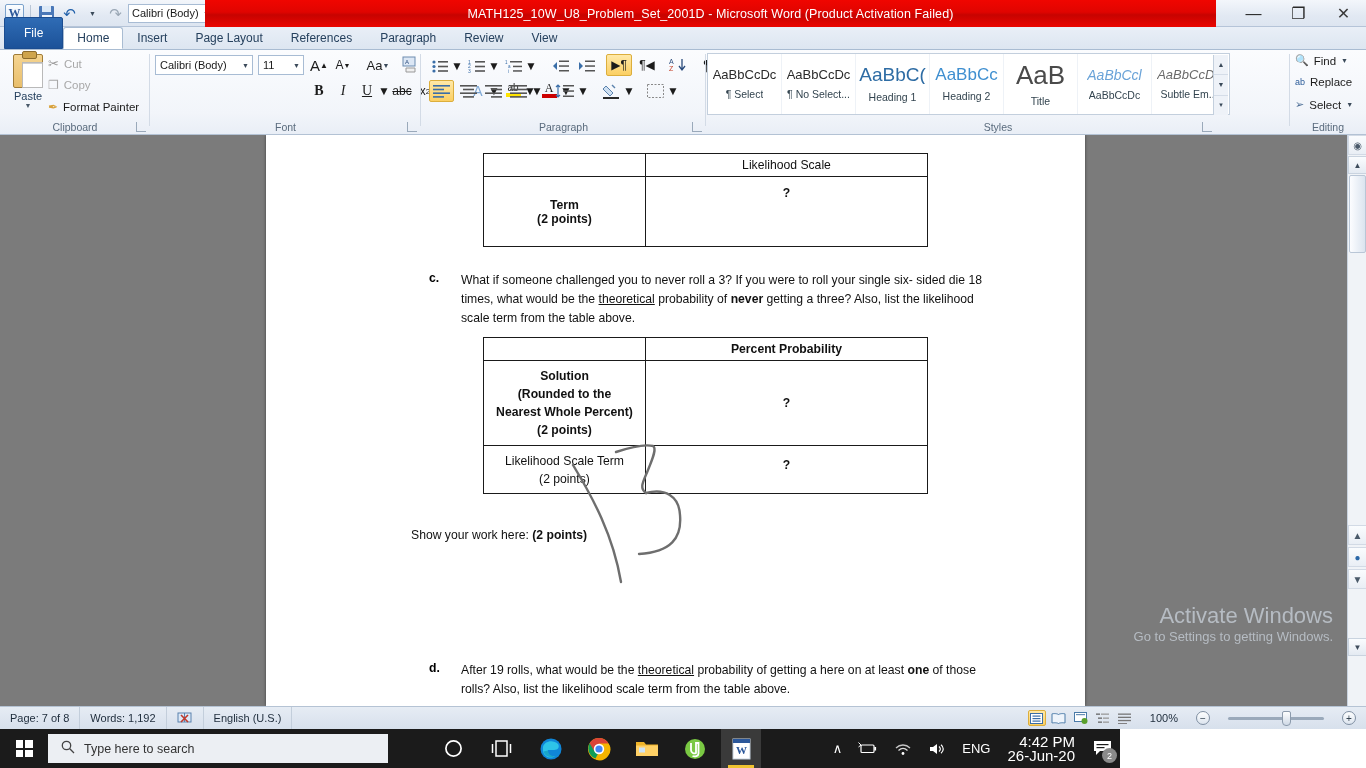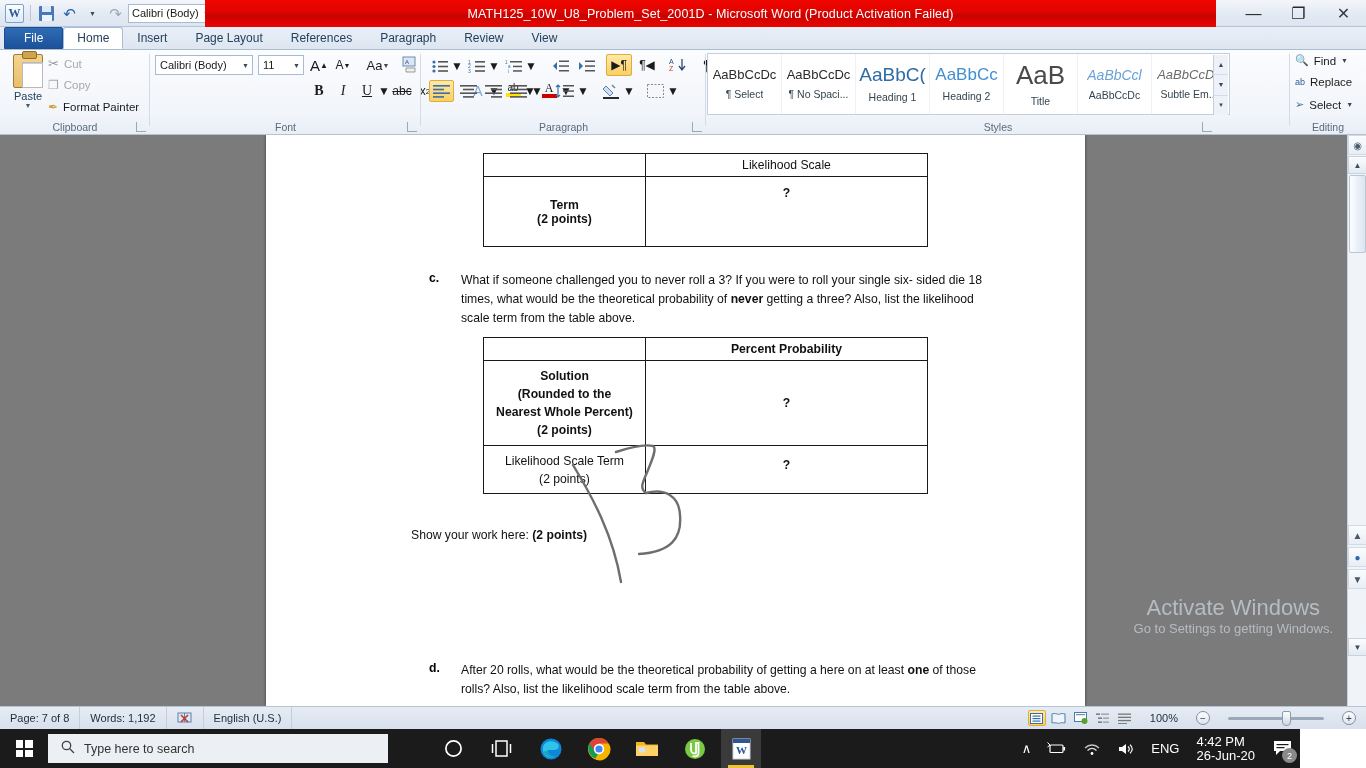--- a/index.html
+++ b/index.html
@@ -61,21 +61,21 @@
     background: linear-gradient(to bottom,#e9eff7,#dde6f1);
     border-bottom:1px solid #a9bcd2;
     display:flex; align-items:flex-end; padding-left:4px;
   }
   .tab {
     height:22px; padding:0 13px; display:flex; align-items:center;
     font-size:12px; color:#26415e; border:1px solid transparent;
   }
   .tab.file {
     background: linear-gradient(to bottom,#2f6cb5,#1c5299);
-    color:#fff; border-radius:2px 2px 0 0; padding:6px 19px; height:22px;
+    color:#fff; border-radius:2px 2px 0 0; padding:6px 19px; height:32px;
     border:1px solid #1b4d91;
   }
   .tab.active {
     background:#fff; border:1px solid #a9bcd2; border-bottom:1px solid #fff;
     border-radius:3px 3px 0 0; position:relative; z-index:3;
   }
 
   
   .ribbon {
     position:absolute; top:50px; left:0; width:1366px; height:85px;
@@ -157,21 +157,21 @@
   }
   .page {
     position:absolute; left:266px; top:0px; width:819px; height:571px;
     background:#fff; box-shadow:0 0 3px rgba(0,0,0,.5);
   }
   .doc-table { border-collapse:collapse; font-size:12.2px; color:#111;
     font-family:"Liberation Sans", sans-serif; }
   .doc-table td, .doc-table th { border:1px solid #1a1a1a; }
   .para { font-size:12.2px; color:#111; line-height:18.8px; }
   .b { font-weight:bold; }
-  .u { }
+  .u { text-decoration:underline; }
 
   
   .vscroll {
     position:absolute; top:135px; right:0; width:19px; height:571px;
     background:#f0f3f7; border-left:1px solid #c9d3df;
   }
   .vs-btn { width:19px; height:18px; display:flex; align-items:center; justify-content:center;
     font-size:8px; color:#3e4c5c; background:linear-gradient(to bottom,#fafcfe,#e4eaf2);
     border:1px solid #c9d3df; }
   .vs-thumb { position:absolute; left:1px; top:20px; width:17px; height:78px;
@@ -193,45 +193,45 @@
   .zoom-thumb { position:absolute; left:54px; top:-6px; width:9px; height:15px;
     background:linear-gradient(to bottom,#fdfefe,#cfd9e6); border:1px solid #8c9bac; border-radius:2px 2px 4px 4px; }
   .circ-btn { width:14px;height:14px;border:1px solid #7f8fa2;border-radius:50%;
     display:flex;align-items:center;justify-content:center;font-size:10px;color:#33424f;
     background:linear-gradient(to bottom,#fdfefe,#dde5ef); }
   .view-ico { width:18px;height:16px;display:flex;align-items:center;justify-content:center;
     font-size:12px; color:#2b4a6b; }
 
   
   .taskbar {
-    position:absolute; top:729px; left:0; width:1300px; height:39px;
+    position:absolute; top:729px; left:0; width:1120px; height:39px;
     background:#1b1b1b; display:flex; align-items:center;
   }
   .start-btn { width:48px; height:39px; display:flex; align-items:center; justify-content:center; }
   .winflag { width:17px; height:17px; display:grid; grid-template-columns:1fr 1fr;
     grid-template-rows:1fr 1fr; gap:2px; }
   .winflag div { background:#fff; }
   .searchbox {
     width:340px; height:29px; background:#eceff3; display:flex; align-items:center;
     gap:9px; padding-left:13px; color:#333; font-size:12.5px;
   }
   .tb-ico { width:40px; height:39px; display:flex; align-items:center; justify-content:center;
     position:relative; }
   .tb-ico.active { background:#3a3a3a; }
   .tb-under { position:absolute; bottom:0; left:7px; width:26px; height:3px; background:#f0c330; }
   .tray { position:absolute; right:0; top:0; height:39px; display:flex; align-items:center;
     color:#fff; font-size:11.5px; gap:0px; }
   .tray-ico { padding:0 8px; display:flex; align-items:center; font-size:13px; }
-  .clock { text-align:left; line-height:14px; font-size:13px; padding:0 9px; }
+  .clock { text-align:right; line-height:14px; font-size:15px; padding:0 9px; }
   .notif { width:36px; height:39px; display:flex; align-items:center; justify-content:center; position:relative; }
   .notif-badge { position:absolute; right:3px; bottom:5px; width:15px; height:15px; border-radius:50%;
     background:#8a8a8a; color:#fff; font-size:9px; display:flex; align-items:center; justify-content:center; }
 
   
-  .watermark { position:absolute; right:14px; bottom:70px; text-align:center; color:#b6bcc3;
+  .watermark { position:absolute; right:14px; bottom:62px; text-align:right; color:#b6bcc3;
     pointer-events:none; }
   .wm1 { font-size:22px; line-height:26px; }
   .wm2 { font-size:13px; }
 
   .ink { position:absolute; left:295px; top:295px; pointer-events:none; }
 </style>
 </head>
 <body>
 
 <div id="app">
@@ -466,21 +466,21 @@
     </div>
 
     <div class="group" style="left:706px; width:584px;">
       <div class="styles-gallery" style="left:1px; top:3px;">
         <div class="style-item">
           <span class="style-preview">AaBbCcDc</span>
           <span class="style-name">¶ Select</span>
         </div>
         <div class="style-item">
           <span class="style-preview">AaBbCcDc</span>
-          <span class="style-name">¶ No Spaci...</span>
+          <span class="style-name">¶ No Select...</span>
         </div>
         <div class="style-item">
           <span class="style-preview" style="font-size:19px;color:#2e6ca4;">AaBbC(</span>
           <span class="style-name">Heading 1</span>
         </div>
         <div class="style-item">
           <span class="style-preview" style="font-size:17px;color:#3f8fd0;">AaBbCc</span>
           <span class="style-name">Heading 2</span>
         </div>
         <div class="style-item">
@@ -583,21 +583,21 @@
       </tbody>
         </table>
 
       <div class="para" style="position:absolute; left:145px; top:391px;">
         <span>Show your work here:</span><span class="b"> (2 points)</span>
       </div>
 
       <div style="position:absolute; left:163px; top:526px; width:560px;">
         <div style="position:absolute; left:0; top:0; font-weight:bold; font-size:12.2px;">d.</div>
         <div class="para" style="margin-left:32px;">
-          <span>After 20 rolls, what would be the </span><span class="u">theoretical</span><span> probability of getting a here on at least</span>
+          <span>After 19 rolls, what would be the </span><span class="u">theoretical</span><span> probability of getting a here on at least</span>
           <span class="b">one</span><span> of those rolls? Also, list the likelihood scale term from the table above.</span>
         </div>
       </div>
 
       <svg class="ink" width="135" height="160" viewBox="0 0 135 160">
         <path d="M12 35 C 32 68, 52 105, 60 152" stroke="#6e6e6e" stroke-width="2.4" fill="none" stroke-linecap="round"></path>
         <path d="M55 22 C 70 17, 84 14, 92 16 C 96 18, 92 28, 87 40 C 82 52, 78 58, 85 63" stroke="#6e6e6e" stroke-width="2.4" fill="none" stroke-linecap="round"></path>
         <path d="M85 63 C 104 58, 118 66, 119 85 C 121 108, 110 122, 78 124" stroke="#6e6e6e" stroke-width="2.4" fill="none" stroke-linecap="round"></path>
       </svg>
     </div>

